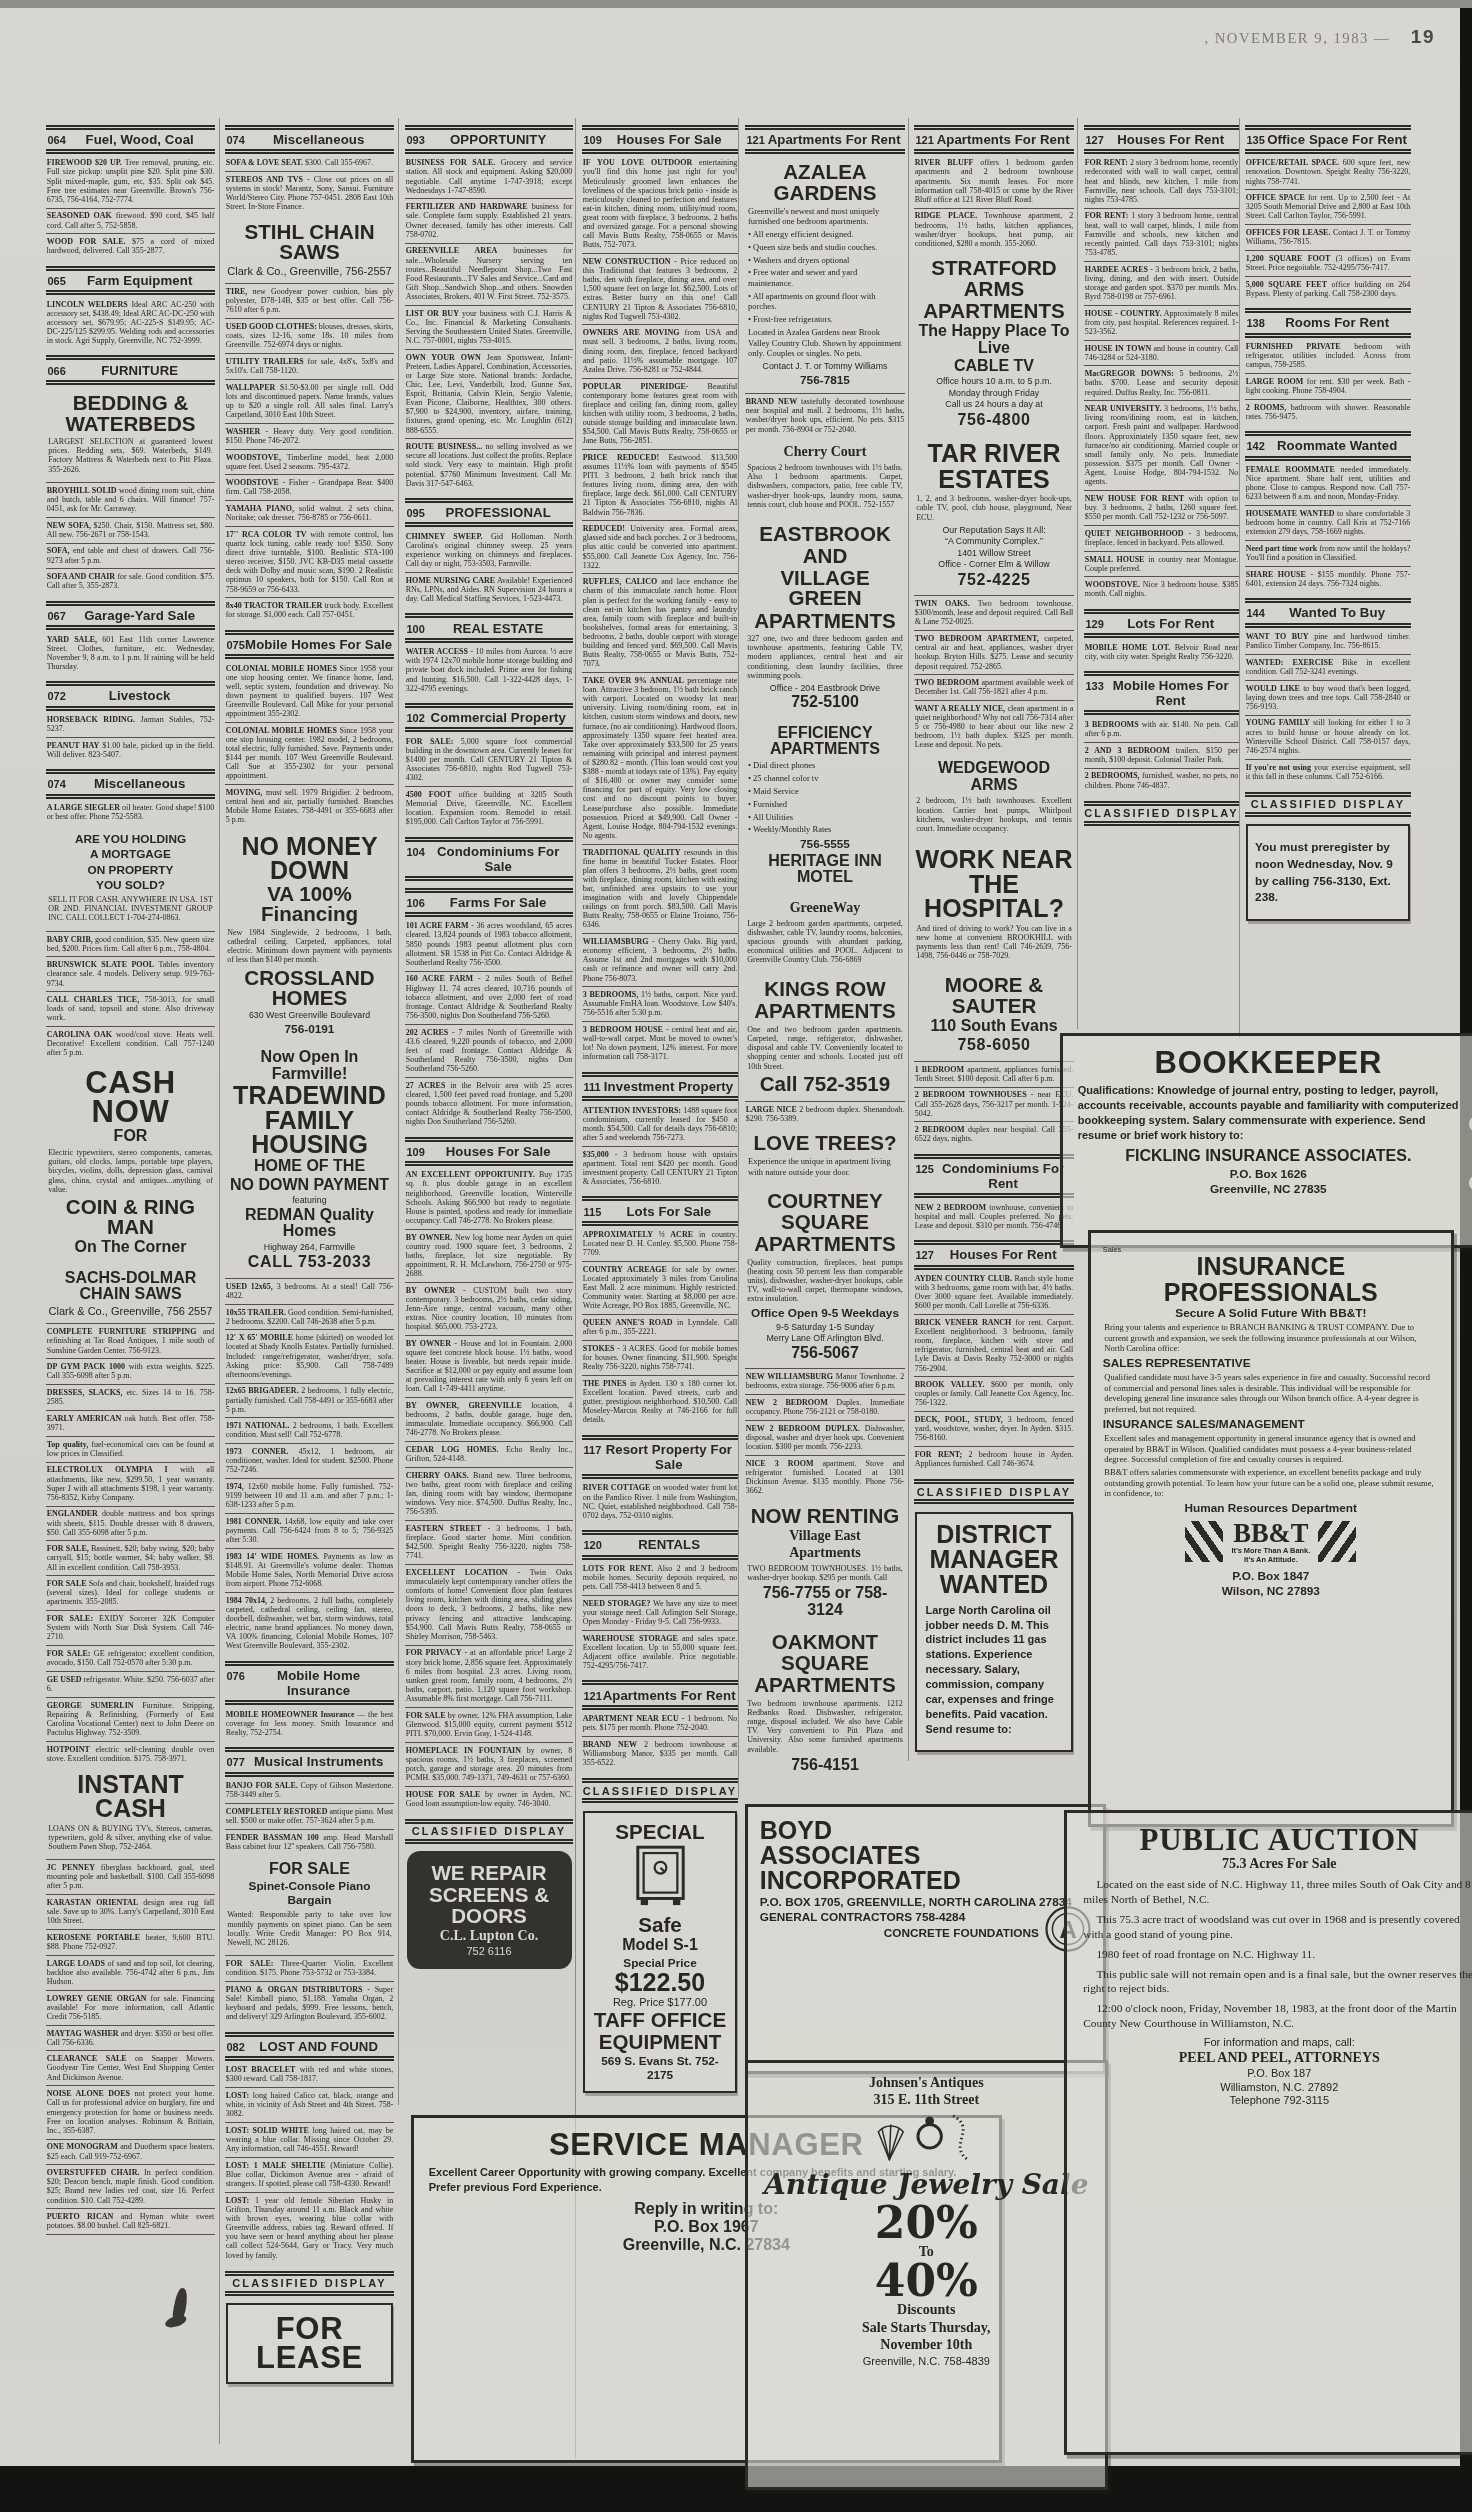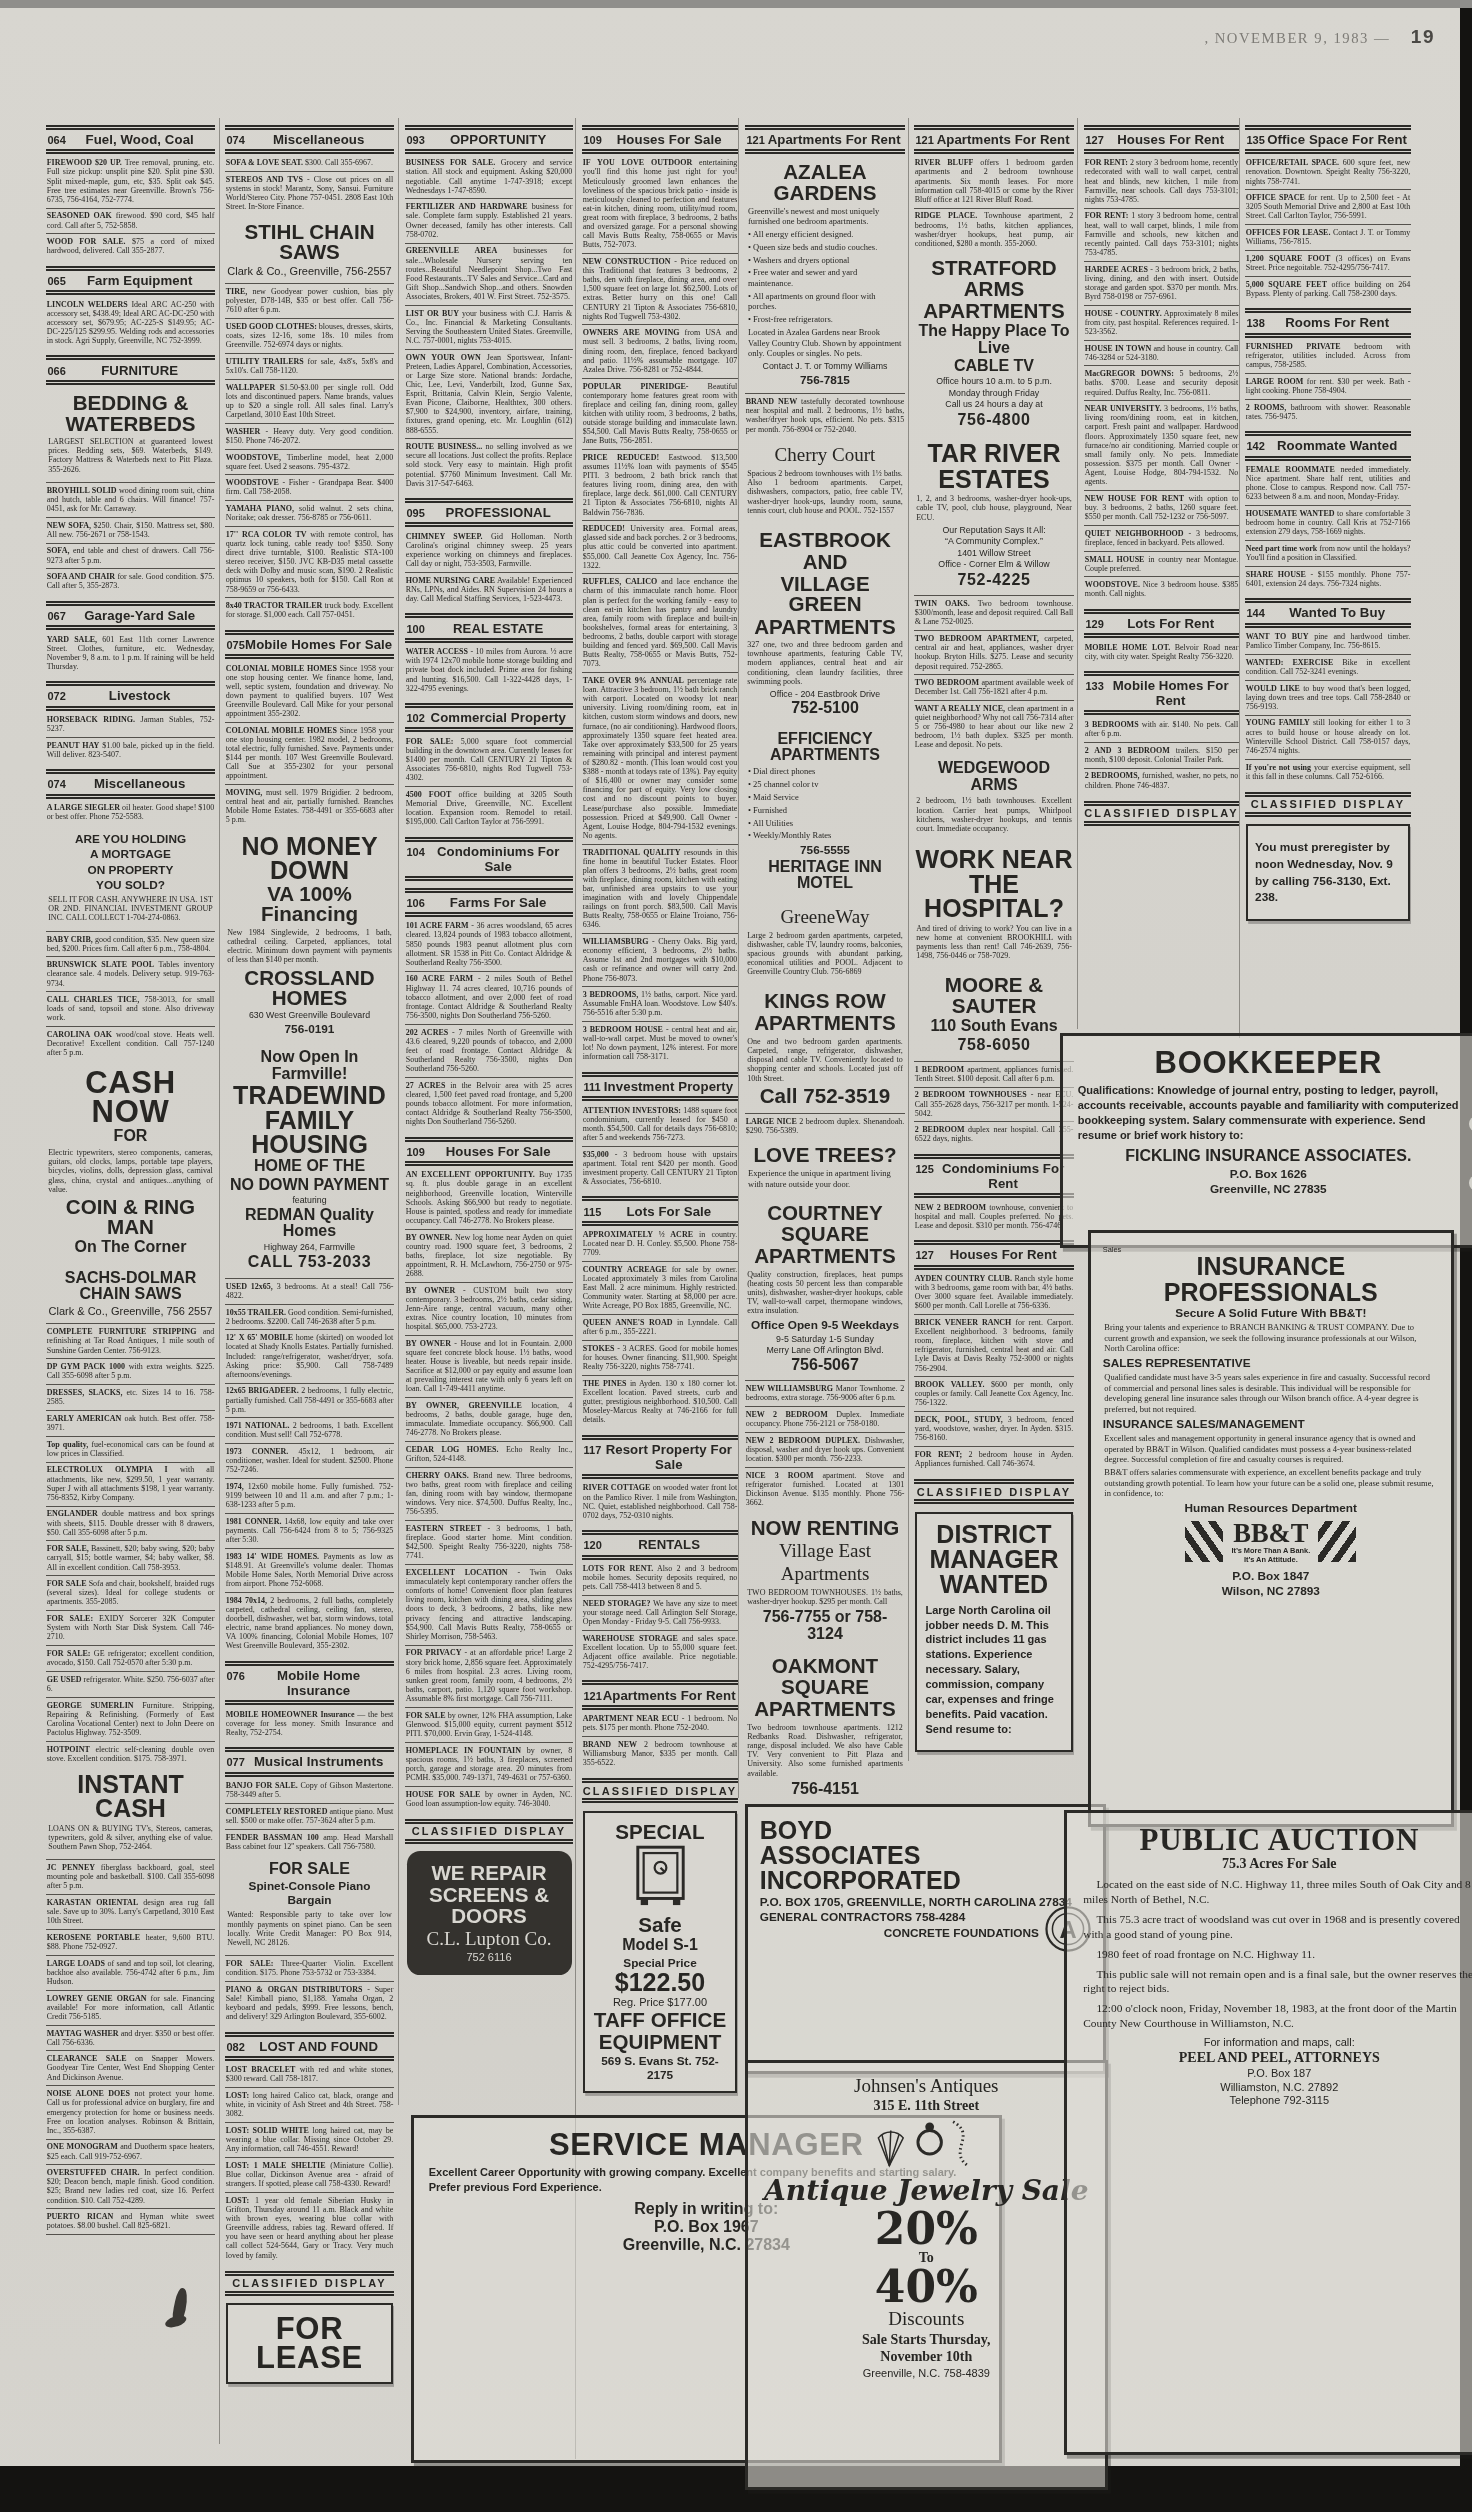--- a/index.html
+++ b/index.html
@@ -36,21 +36,21 @@
   .s-xl{font-weight:bold;font-size:20.6px;line-height:1;}
   .s-lg{font-weight:bold;font-size:16px;line-height:1.05;}
   .s-md{font-weight:bold;font-size:11.8px;}
   .s-mdr{font-size:11px;}
   .s-sm{font-size:8.8px;}
   .s-tel{font-weight:bold;font-size:16px;letter-spacing:0.7px;}
   .s-bd{font-family:"Liberation Serif",serif;font-size:8px;text-align:justify;line-height:1.15;margin:2.9px 0.7px;}
   .s-bl{font-family:"Liberation Serif",serif;font-size:8.5px;text-align:left;line-height:1.25;margin:2.2px 1.5px;}
   .s-b15{font-family:"Liberation Sans",sans-serif;font-weight:bold;font-size:11px;text-align:left;line-height:1.35;margin:5.9px 2.9px;}
   .s-p15{font-family:"Liberation Serif",serif;font-size:11.4px;text-align:left;line-height:1.3;margin:5.2px 4.4px;text-indent:13.2px;}
-  .s-serif-lg{font-family:"Liberation Serif",serif;font-weight:normal;font-size:19px;}
+  .s-serif-lg{font-family:"Liberation Serif",serif;font-weight:bold;font-size:14px;}
   .s-serif-md{font-family:"Liberation Serif",serif;font-weight:bold;font-size:14px;}
   .s-script{font-family:"DejaVu Serif",serif;font-style:italic;font-weight:bold;font-size:28px;line-height:1.1;}
   .s-huge{font-family:"DejaVu Serif",serif;font-weight:bold;font-size:44px;line-height:.9;}
   .s-pcc{font-family:"Liberation Sans",sans-serif;font-weight:bold;font-size:11.8px;text-align:left;line-height:1.4;margin:5.9px 1.5px;}
   .s-tiny{font-size:7.4px;}
   .ta-l{text-align:left!important;}
   .ta-r{text-align:right!important;}
   .icon{display:inline-block;vertical-align:middle;margin:1.5px 4.4px;}
   .bbt-wrap{display:flex;align-items:center;justify-content:center;gap:8px;margin:4.4px 0;}
   .bbt-bars{width:38px;height:41px;background:repeating-linear-gradient(55deg,#2b2a27 0 6.6px,transparent 6.6px 14px);}

